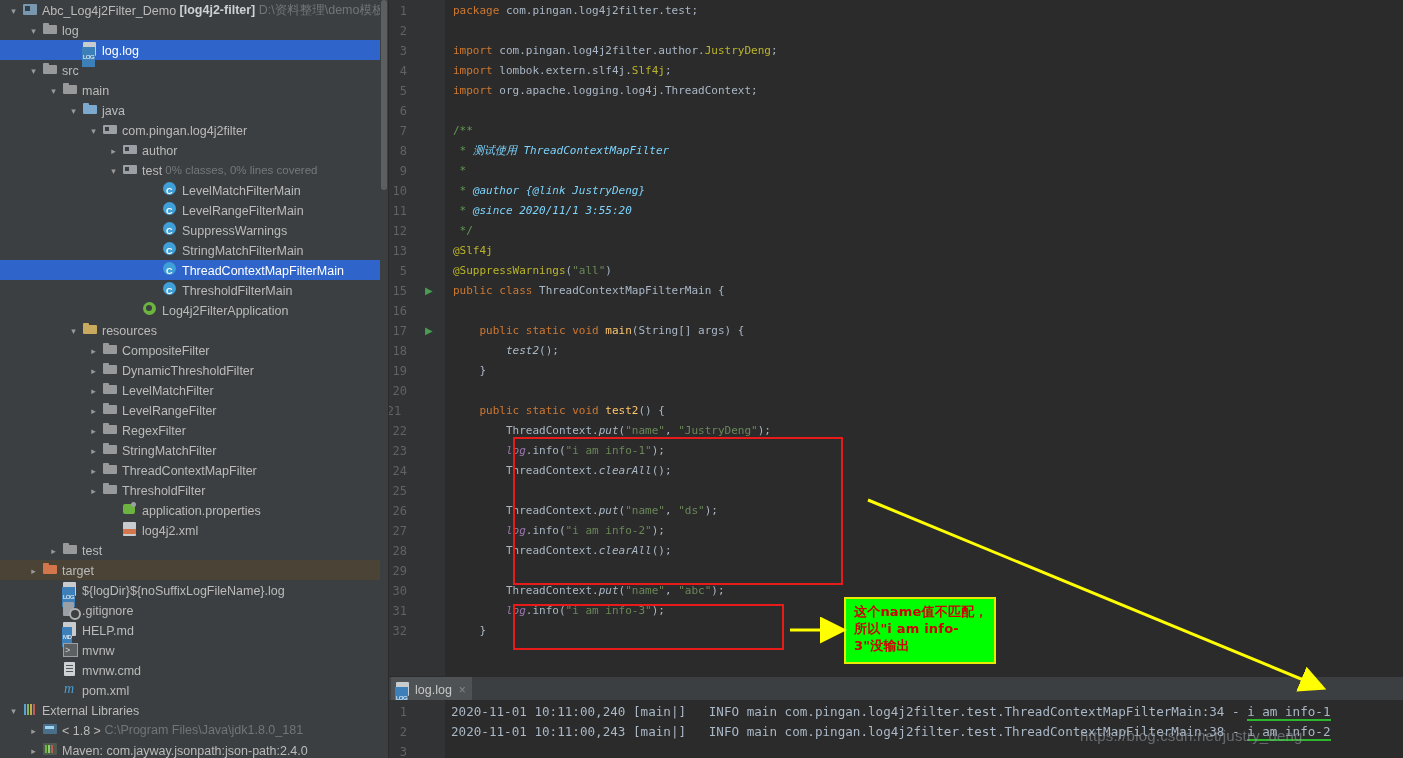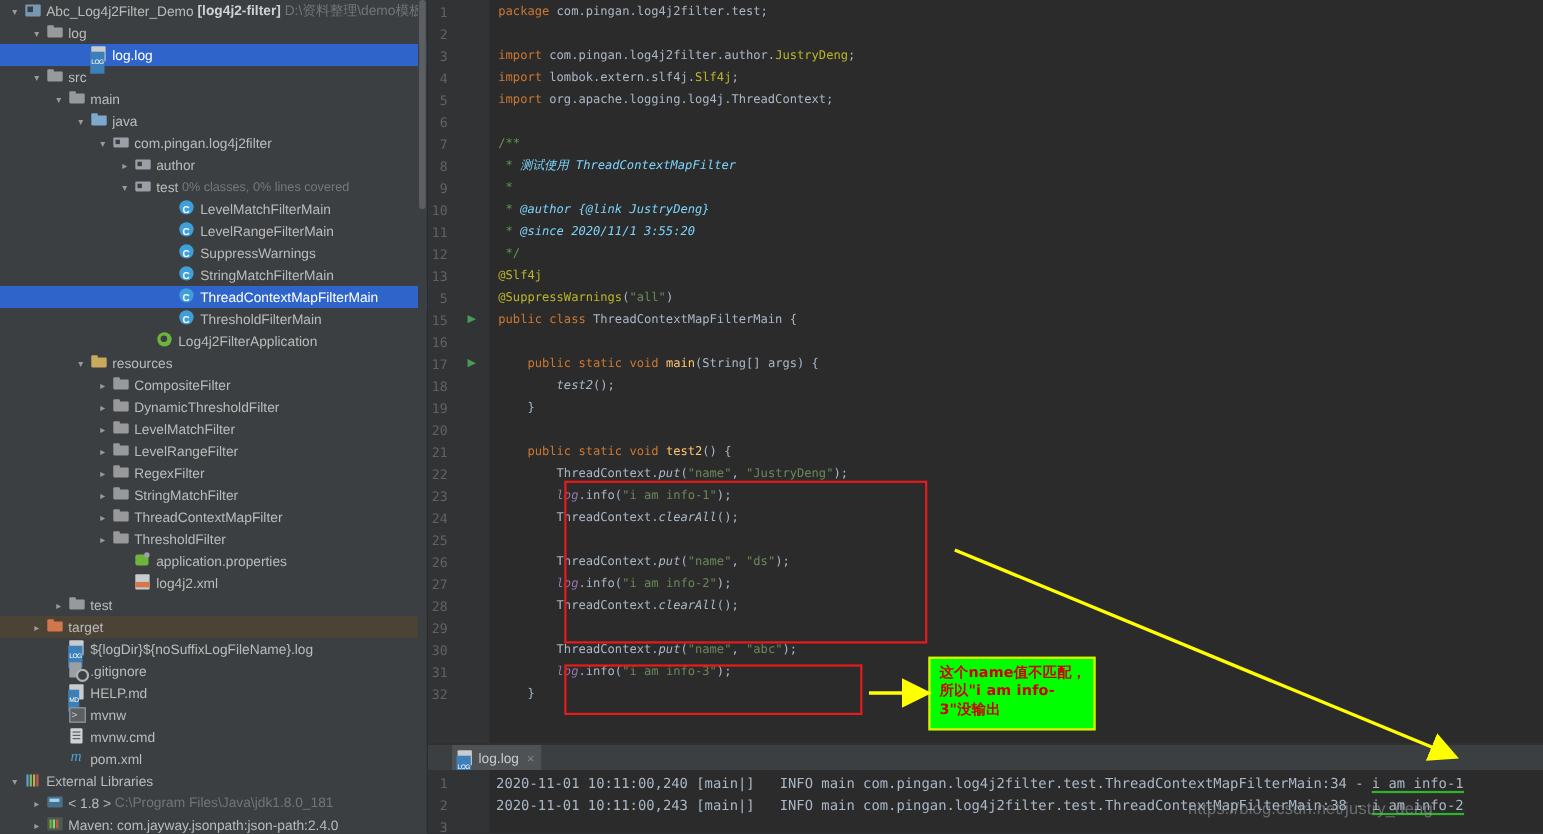--- a/index.html
+++ b/index.html
@@ -131,21 +131,20 @@
 
   
   #console {
     position:absolute; left:389px; top:676px; width:1014px; height:82px; background:#2b2b2b;
   }
   #tabbar { position:absolute; left:0; top:0; width:1014px; height:24px; background:#3c3f41; }
   #logtab {
     position:absolute; left:2px; top:1px; height:23px; line-height:23px;
     background:#4e5254; padding:0 6px 0 4px; font-size:12.5px; color:#c8c8c8;
     border-top:2px solid #4e5254;
-    margin-left:20px;
   }
   #logtab .ic { vertical-align:-3px; }
   #logtab .x { color:#868686; margin-left:7px; font-size:12px; }
   #cgutter { position:absolute; left:0; top:24px; width:56px; height:58px; background:#313335; }
   .cgnum { position:absolute; right:38px; width:26px; text-align:right;
     font-family:"DejaVu Sans Mono", monospace; font-size:12px; color:#606366; line-height:20px; height:20px; }
   #clines { position:absolute; left:56px; top:24px; width:958px; height:58px;
     font-family:"DejaVu Sans Mono", monospace; font-size:12.6px; line-height:20px; white-space:pre; color:#a9b7c6; }
   .cline { position:absolute; left:6px; height:20px; line-height:20px; }
   .uline { border-bottom:2px solid #2db52d; }
@@ -222,21 +221,21 @@
         <div class="gnum" style="top: 241px;">13</div>
         <div class="gnum" style="top: 261px;">5</div>
         <div class="gnum" style="top: 281px;">15</div>
         <div class="grun" style="top: 281px;">▶</div>
         <div class="gnum" style="top: 301px;">16</div>
         <div class="gnum" style="top: 321px;">17</div>
         <div class="grun" style="top: 321px;">▶</div>
         <div class="gnum" style="top: 341px;">18</div>
         <div class="gnum" style="top: 361px;">19</div>
         <div class="gnum" style="top: 381px;">20</div>
-        <div class="gnum" style="top: 401px;">21</div>
+        <div class="gnum" style="top: 401px; text-align: center;">21</div>
         <div class="gnum" style="top: 421px;">22</div>
         <div class="gnum" style="top: 441px;">23</div>
         <div class="gnum" style="top: 461px;">24</div>
         <div class="gnum" style="top: 481px;">25</div>
         <div class="gnum" style="top: 501px;">26</div>
         <div class="gnum" style="top: 521px;">27</div>
         <div class="gnum" style="top: 541px;">28</div>
         <div class="gnum" style="top: 561px;">29</div>
         <div class="gnum" style="top: 581px;">30</div>
         <div class="gnum" style="top: 601px;">31</div>

